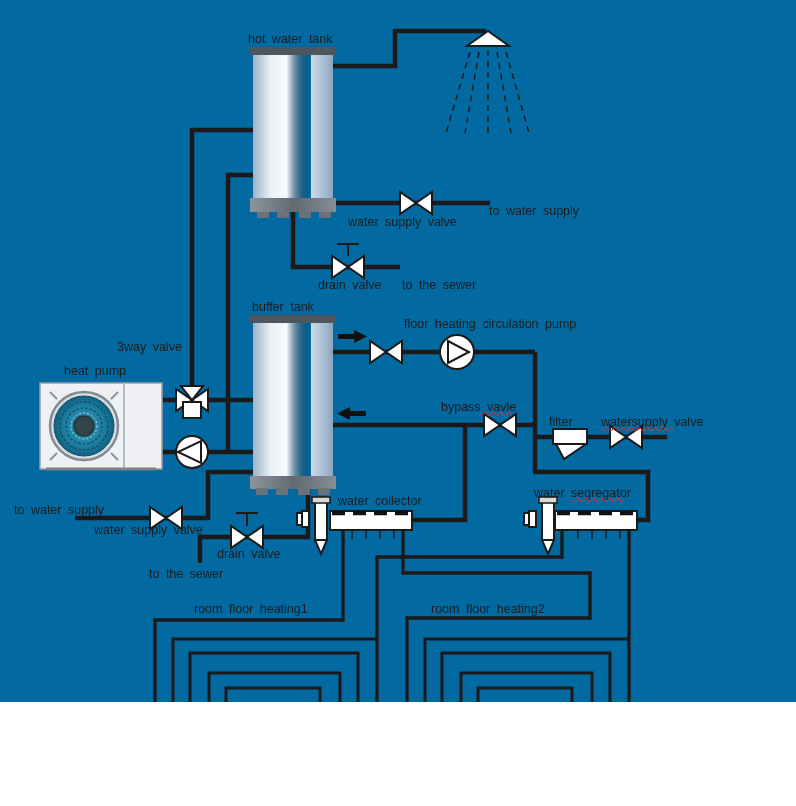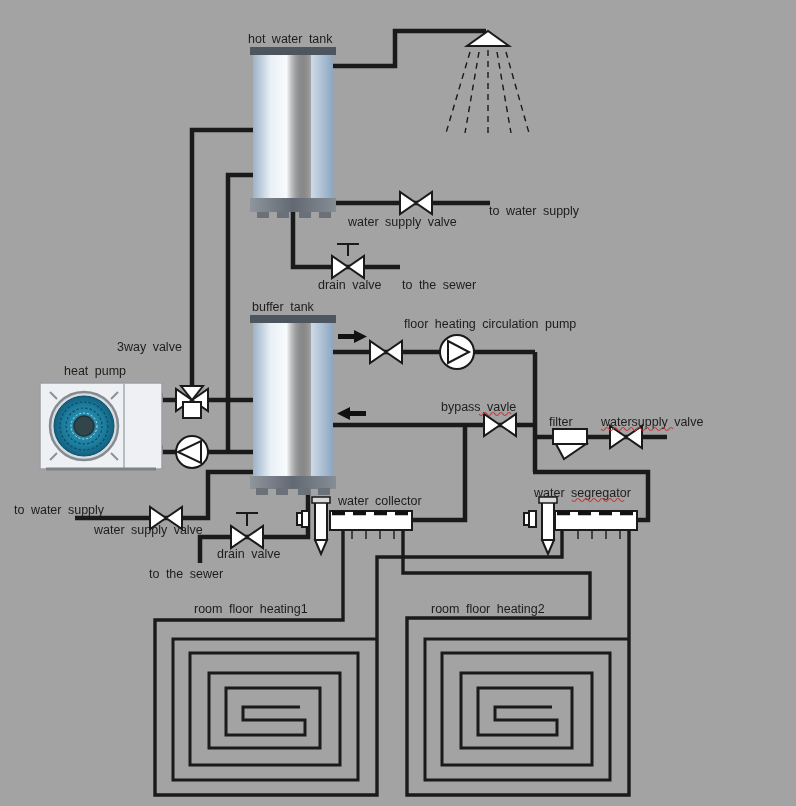--- a/index.html
+++ b/index.html
@@ -1,16 +1,16 @@
 <!DOCTYPE html>
 <html><head>
 <meta charset="utf-8">
 <style>
   html,body{margin:0;padding:0;background:#ffffff;}
-  .canvas{position:relative;width:796px;height:806px;background:#a3a3a3;overflow:hidden;
+  .canvas{position:relative;width:796px;height:702px;background:#0369a1;overflow:hidden;
           font-family:"Liberation Sans", sans-serif;}
   svg{position:absolute;left:0;top:0;}
   text{fill:#1d1d1d;font-size:12.5px;font-family:"Liberation Sans", sans-serif;word-spacing:3px;}
   text.title{font-size:17px;font-weight:bold;word-spacing:5px;letter-spacing:.3px;}
   .pipe{fill:none;stroke:#1a1a1a;stroke-width:4.5;stroke-linejoin:miter;stroke-linecap:butt;}
   .pipe-mid{fill:none;stroke:#1a1a1a;stroke-width:3.4;}
   .coil{fill:none;stroke:#1a1a1a;stroke-width:3;}
   .sym{fill:#ffffff;stroke:#1a1a1a;stroke-width:2;stroke-linejoin:miter;}
   .symline{fill:none;stroke:#1a1a1a;stroke-width:2;}
   .tick{stroke:#1a1a1a;stroke-width:1.4;}

